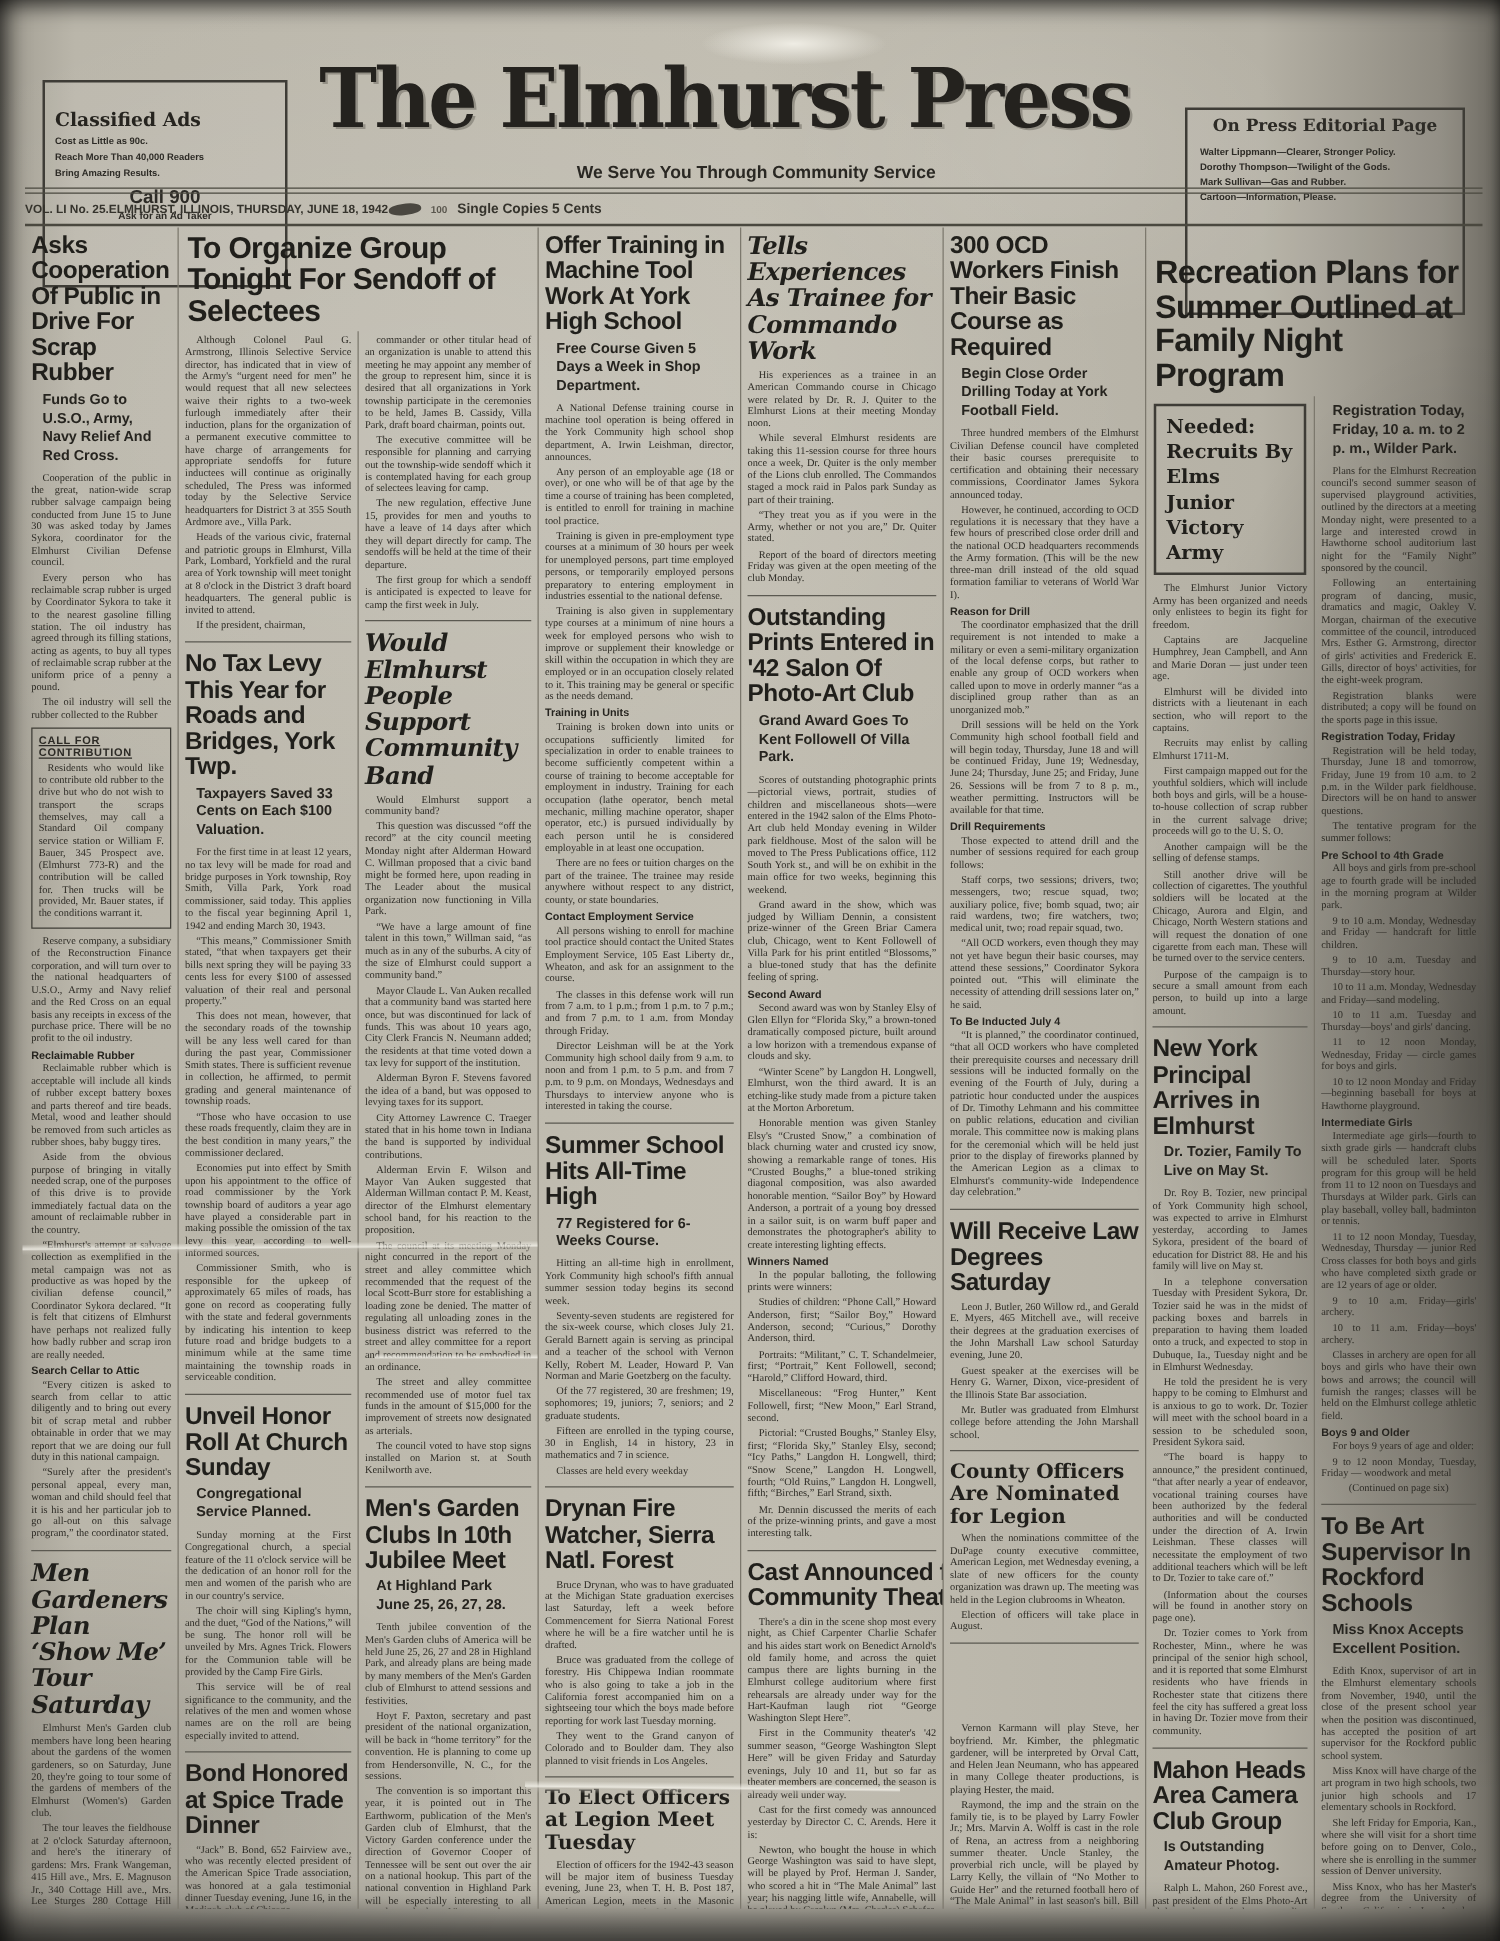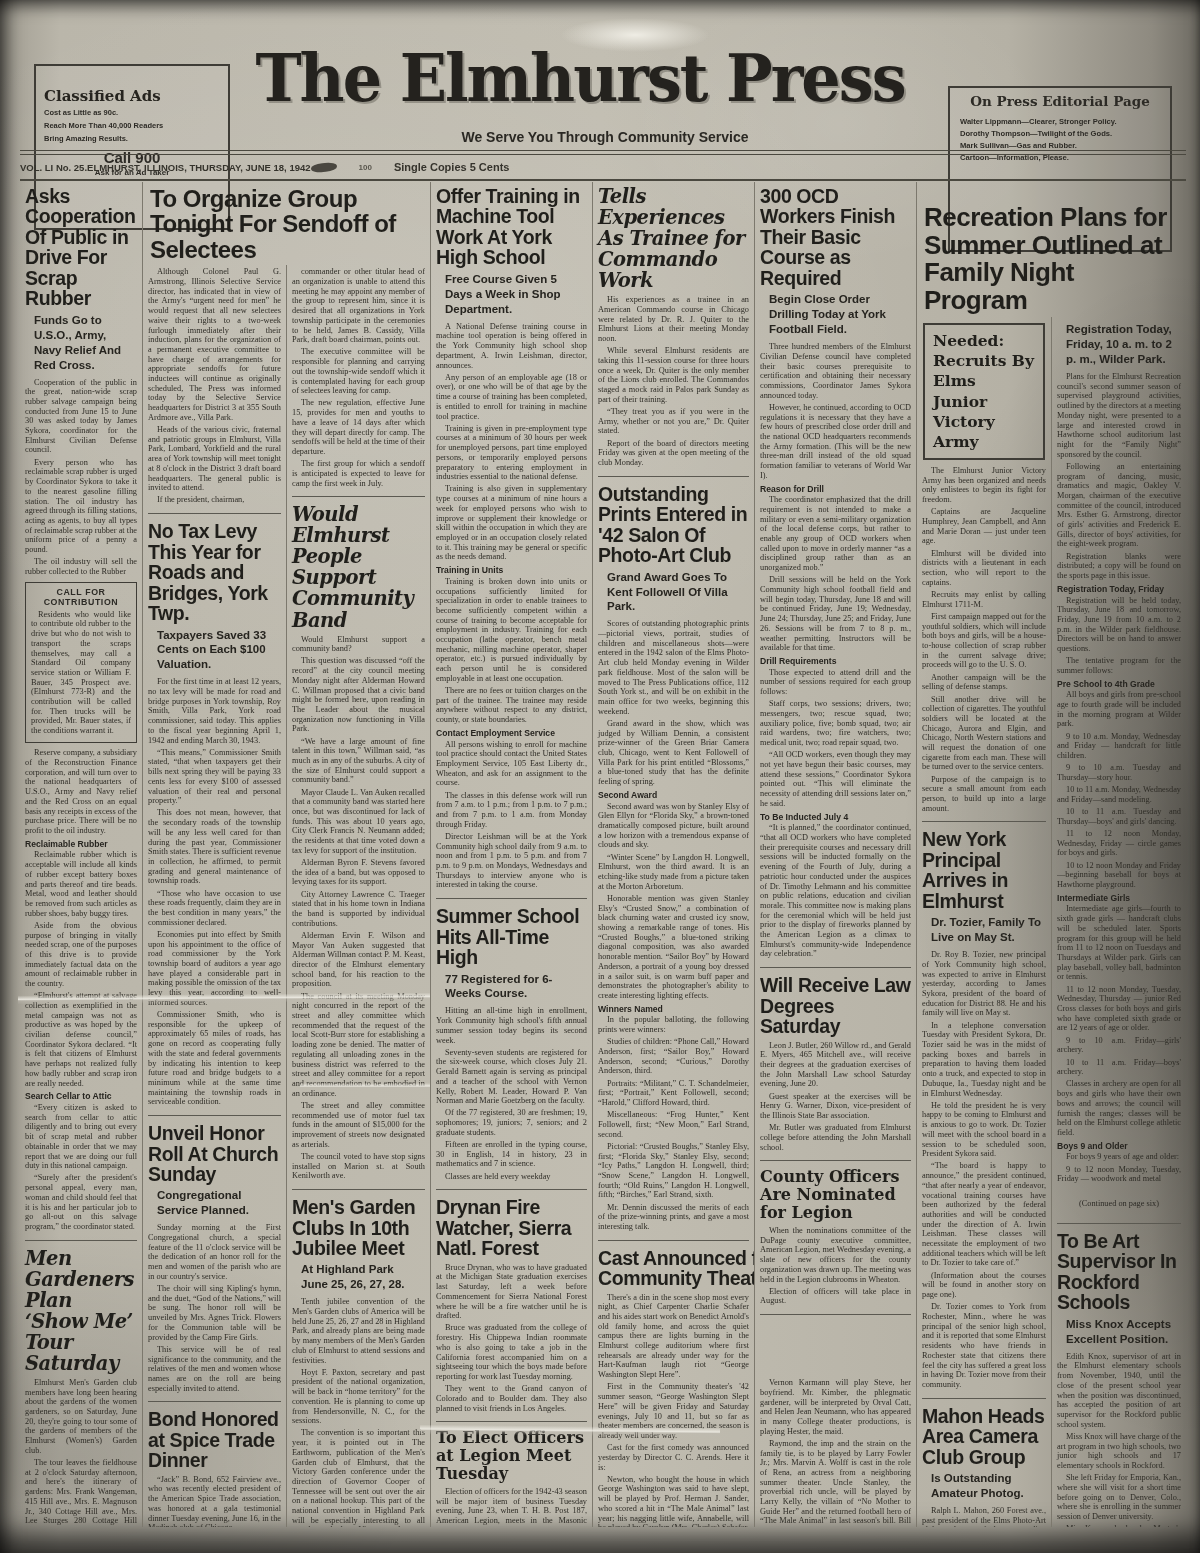--- a/index.html
+++ b/index.html
@@ -34,21 +34,21 @@
   .cb-small { font:bold 7.5px/1.35 "Liberation Sans", sans-serif; margin-top:3px; }
   .cb-call { font:bold 15px/1.1 "Liberation Sans", sans-serif; text-align:center; margin-top:6px; }
   .cb-foot { font:bold 8px/1.2 "Liberation Sans", sans-serif; text-align:center; margin-top:2px; }
   .editorial-box { right:28px; top:62px; width:200px; height:150px; padding:6px 10px;margin-top:24px; }
   .eb-title { font:bold 13.5px/1.15 "DejaVu Serif", serif; text-align:center; margin-bottom:6px; }
   .eb-item { font:bold 7.6px/1.6 "Liberation Sans", sans-serif; }
   .mast-rule { position:absolute; left:20px; right:14px; border-top:1.5px solid #4a483f; }
   .dateline { position:absolute; left:20px; right:14px; top:157px; height:20px;
     display:flex; align-items:center;
     font:bold 9.5px "Liberation Sans", sans-serif; color:#35332c; }
-  .dateline-right { display:flex; align-items:center; gap:22px; }
+  .dateline-right { display:flex; align-items:center; gap:8px; }
   .ink-blob { display:inline-block; width:26px; height:9px; background:#35332c; border-radius:45%;
     transform:rotate(-6deg); opacity:0.85; }
   .stamp-num { font:bold 8px "Liberation Sans", sans-serif; color:#5a574e; }
   .price { font:bold 11px "Liberation Sans", sans-serif; }
   
   .body-cols { position:absolute; top:182px; left:20px; right:14px; bottom:26px; display:flex; }
   .col { overflow:hidden; padding:2px 5px 0 5px; min-width:0; }
   .body-cols > .col, .body-cols > .colpair { border-right:1px solid #7c786d; }
   .body-cols > :last-child { border-right:none; }
   .colpair { display:flex; flex-direction:column; min-width:0; }
@@ -69,24 +69,24 @@
   .h-sans { font:bold 19.5px/1.05 "Liberation Sans", sans-serif; letter-spacing:-0.4px; }
   .h-italic { font:italic bold 19.5px/1.08 "DejaVu Serif", serif; letter-spacing:-0.5px; }
   .h-serif { font:bold 16px/1.12 "DejaVu Serif", serif; }
   .boxhead { border:2px solid #3e3c36; padding:6px 8px; margin:4px 1px 6px;
     font:bold 15.5px/1.3 "DejaVu Serif", serif; }
   .deck { font:bold 11.5px/1.3 "Liberation Sans", sans-serif; color:#26241f; margin:3px 2px 5px 9px; }
   .crosshead { font:bold 8.6px/1.25 "Liberation Sans", sans-serif; color:#26241f; margin:3px 0 1px; }
   .para { font-size:8.3px; line-height:1.17; text-align:justify; text-indent:9px;
     margin:0 0 2.5px; color:#2e2c26; }
   .inline-box { border:1.5px solid #3e3c36; padding:4px 5px; margin:5px 0; }
-  .inline-box .box-title { font:bold 8.8px/1.2 "Liberation Sans", sans-serif; text-align:center;
-    letter-spacing:0.6px; margin-bottom:2px; }
+  .inline-box .box-title { font:bold 8.8px/1.2 "Liberation Sans", sans-serif; text-align:left;
+    letter-spacing:0.6px; margin-bottom:2px;text-decoration:underline; }
   .inline-box .para { text-indent:7px; }
-  .continued { font-size:8.3px; text-align:center; margin:15px 0; }
+  .continued { font-size:8.3px; text-align:center; margin:2px 0; }
   .overhang { width:212%; position:relative; z-index:3; }
   .spacer { width:100%; }
   
   .crease { position:absolute; pointer-events:none; z-index:5;
     background:linear-gradient(180deg, rgba(236,234,226,0) 0%, rgba(240,238,230,0.85) 45%, rgba(190,186,176,0.5) 60%, rgba(236,234,226,0) 100%); }
   .crease-1 { left:18px; top:994px; width:412px; height:9px; transform:rotate(-0.4deg); }
   .crease-2 { left:420px; top:1426px; width:300px; height:10px; transform:rotate(0.6deg); }
   .crease-3 { left:560px; top:18px; width:150px; height:34px; border-radius:50%;
     background:radial-gradient(ellipse at center, rgba(244,242,234,0.9), rgba(244,242,234,0) 70%); }
   .crease-4 { left:300px; top:1083px; width:130px; height:7px; }

